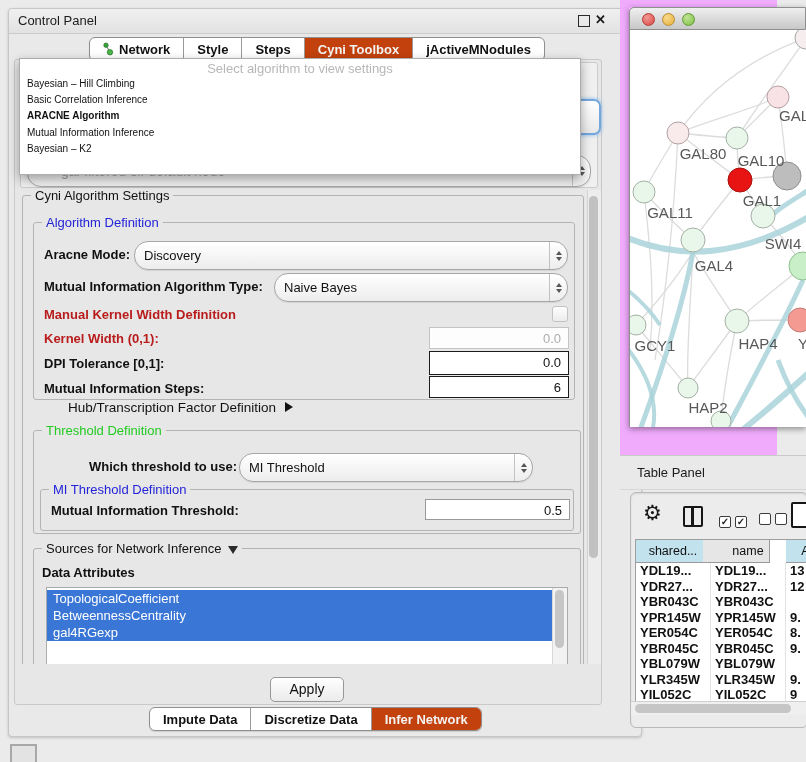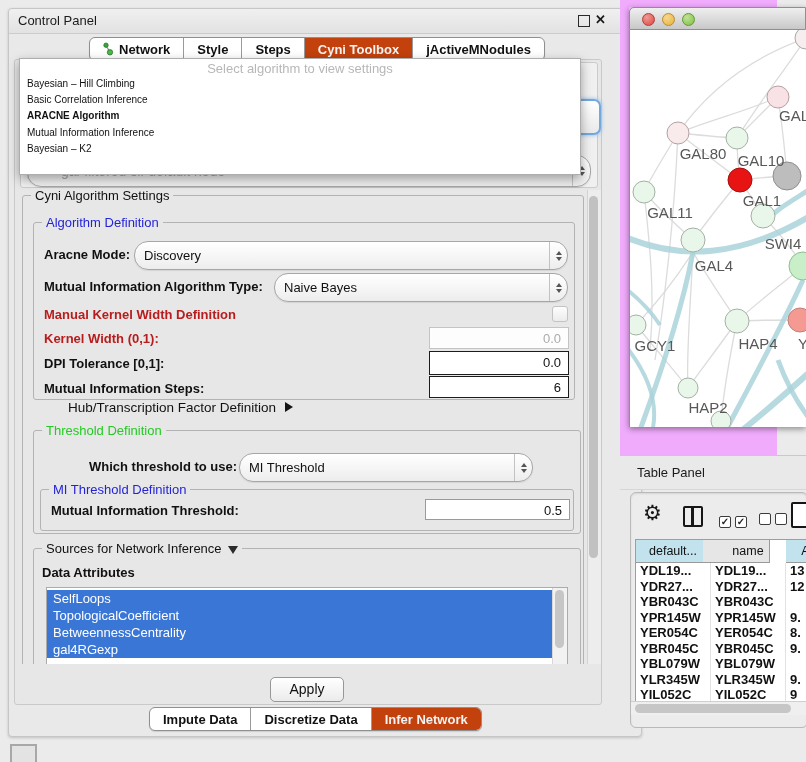--- a/index.html
+++ b/index.html
@@ -239,21 +239,20 @@
               <span class="legend blue" style="background:#e7e7e7;">MI Threshold Definition</span>
               <span class="lbl" style="left:10px;top:13px;">Mutual Information Threshold:</span>
               <span class="tfield" style="left:384px;top:9px;width:145px;height:21px;">0.5</span>
             </div>
           </div>
 
           <div class="fs" style="left:10px;top:352px;width:546px;height:250px;">
             <span class="legend"><span>Sources for Network Inference</span><span class="tri-down"></span></span>
             <span class="lbl" style="left:8px;top:16px;">Data Attributes</span>
             <div id="attr-list">
-              <div class="attr-item">SelfLoops</div>
               <div class="attr-item">TopologicalCoefficient</div>
               <div class="attr-item">BetweennessCentrality</div>
               <div class="attr-item">gal4RGexp</div>
               <div id="list-scroll">
                   <div id="list-thumb"></div>
                 </div>
             </div>
           </div>
         </div>
       </div>
@@ -380,21 +379,21 @@
     <span class="cols-ico"></span>
     <span class="cb-group" style="left:88px;">
       <span class="cb">✓</span><span class="cb">✓</span>
     </span>
     <span class="cb-group" style="left:128px;">
       <span class="cb"></span><span class="cb"></span>
     </span>
     <span class="doc-ico"></span>
 
     <div id="tp-table">
-      <div class="th sel" style="left:0;width:75px;">default...</div>
+      <div class="th sel" style="left:0;width:75px;">shared...</div>
       <div class="th plain" style="left:67px;width:67px;padding-left:24px;">name</div>
       <div class="th sel" style="left:150px;width:40px;">A</div>
       <div id="tp-rows">
           <div class="tr" style="top: 23px;">
             <div class="td" style="left: 0px; width: 75px;">YDL19...</div>
             <div class="td" style="left: 75px; width: 75px;">YDL19...</div>
             <div class="td" style="left: 150px; width: 40px;">13</div>
           </div>
           <div class="tr" style="top: 38.5px;">
             <div class="td" style="left: 0px; width: 75px;">YDR27...</div>

